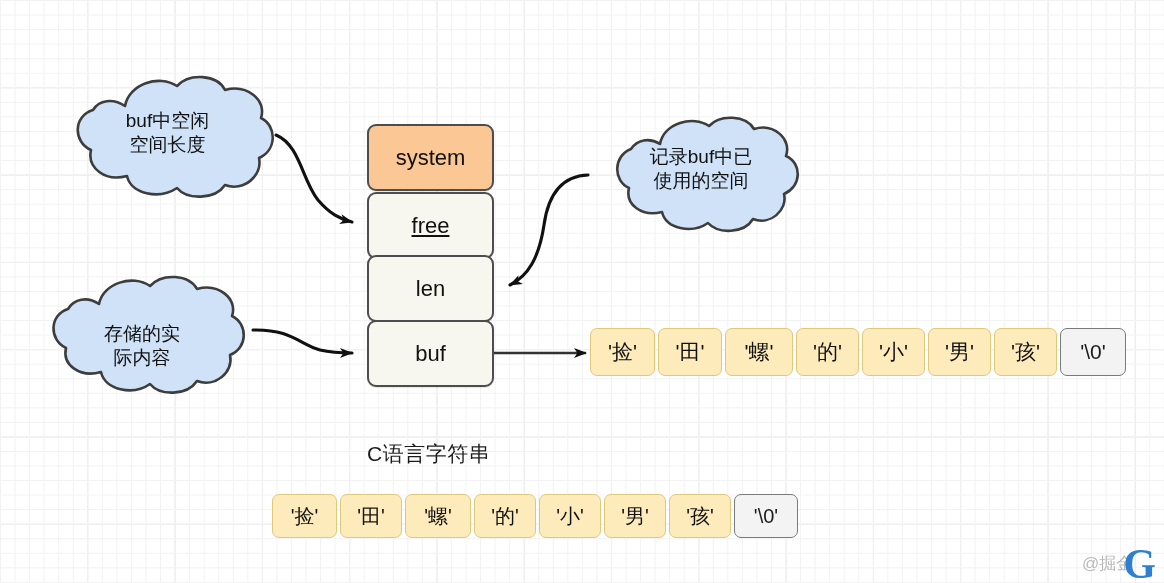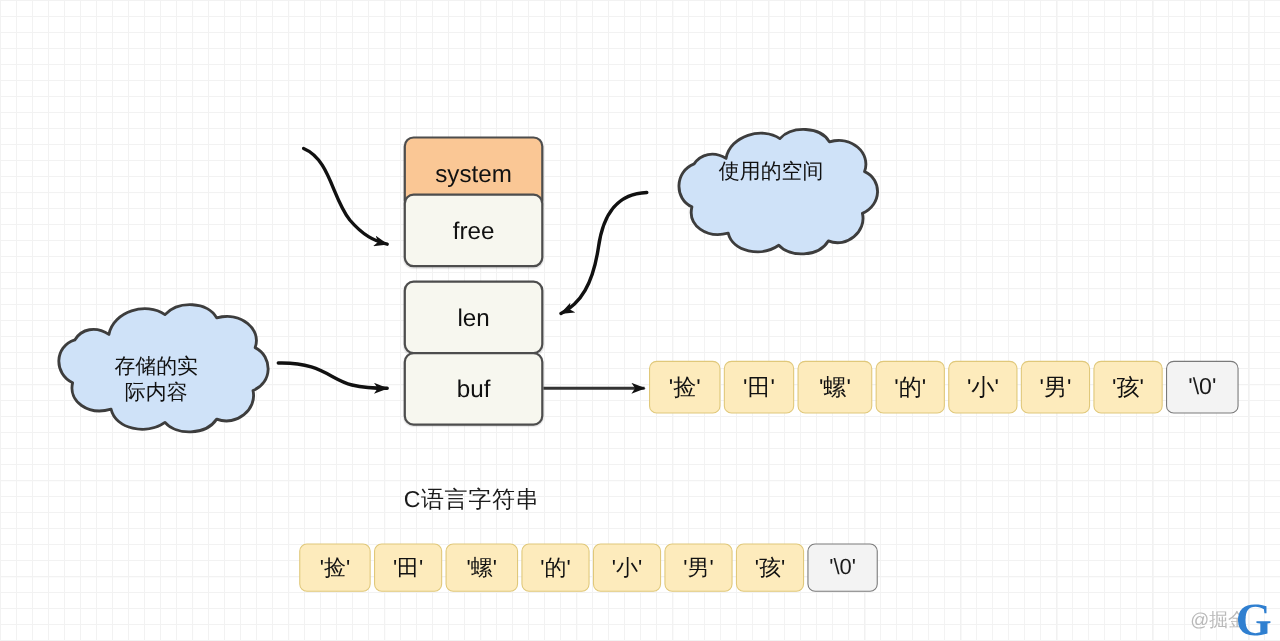--- a/index.html
+++ b/index.html
@@ -174,32 +174,45 @@
 
     <path d="M253,330 C292,329 300,345 320,350 C333,353 342,353 352,353" fill="none" stroke="#111111" stroke-width="3.1" stroke-linecap="round" marker-end="url(#arrthin)"></path>
 
     <path d="M494,353 L586,353" fill="none" stroke="#333333" stroke-width="2.6" marker-end="url(#arrthin)"></path>
   </svg>
 
   <div class="abs struct-box hdr" style="left:367px; top:124px;">
     <span>system</span>
   </div>
 
-  <div class="abs struct-box" style="left:367px; top:176px;">
+  <div class="abs struct-box" style="left:367px; top:192px;text-decoration:underline;">
     <span>free</span>
   </div>
 
   <div class="abs struct-box" style="left:367px; top:255px;justify-content:center;">
     <span>len</span>
   </div>
 
   <div class="abs struct-box" style="left:367px; top:320px;text-align:center;">
     <span>buf</span>
   </div>
 
+  <div class="abs cloud-wrap" style="left:55px; top:72px; width:225px; height:128px;">
+    <svg width="225" height="128" viewBox="0 0 225 128">
+      <path d="M70,34 C74,12 104,2 122,14 C134,1 162,2 170,18
+               C192,12 212,28 206,46 C222,54 222,78 204,86
+               C208,104 188,120 170,113 C160,128 132,128 122,116
+               C104,128 76,122 72,104 C50,110 32,96 36,78
+               C18,70 18,44 38,38 C44,28 58,26 70,34 Z" fill="#cfe2f8" stroke="#3d3d3d" stroke-width="2.6" stroke-linejoin="round"></path>
+    </svg>
+    <div class="cloud-text" style="top:37px;">
+      <div>buf中空闲</div>
+      <div>空间长度</div>
+    </div>
+  </div>
 
   <div class="abs cloud-wrap" style="left:31px; top:272px; width:222px; height:124px;">
     <svg width="222" height="124" viewBox="0 0 222 124">
       <path d="M68,32 C72,11 102,2 119,14 C131,1 158,2 166,17
                C188,11 207,27 201,44 C217,52 217,76 199,83
                C203,100 184,116 166,109 C156,124 129,124 119,112
                C102,124 74,118 70,100 C49,106 31,93 35,76
                C18,68 18,43 37,37 C43,27 56,24 68,32 Z" fill="#cfe2f8" stroke="#3d3d3d" stroke-width="2.6" stroke-linejoin="round"></path>
     </svg>
     <div class="cloud-text" style="top:50px;">
@@ -210,20 +223,21 @@
 
   <div class="abs cloud-wrap" style="left:598px; top:113px; width:206px; height:122px;">
     <svg width="206" height="122" viewBox="0 0 206 122">
       <path d="M62,31 C66,10 95,2 111,13 C122,1 148,2 156,16
                C176,10 194,26 188,43 C204,50 204,73 186,81
                C190,97 172,113 155,106 C146,121 120,121 110,110
                C94,121 68,116 64,99 C44,104 27,92 31,75
                C15,68 15,43 33,36 C39,27 51,24 62,31 Z" fill="#cfe2f8" stroke="#3d3d3d" stroke-width="2.6" stroke-linejoin="round"></path>
     </svg>
     <div class="cloud-text" style="top:32px;">
+      <div>记录buf中已</div>
       <div>使用的空间</div>
     </div>
   </div>
 
   <div class="abs row-cells" id="sds-row" style="left:590px; top:328px;">
       <div class="cell" style="width: 65px;">'捡'</div>
       <div class="cell" style="width: 64px;">'田'</div>
       <div class="cell" style="width: 68px;">'螺'</div>
       <div class="cell" style="width: 63px;">'的'</div>
       <div class="cell" style="width: 63px;">'小'</div>

